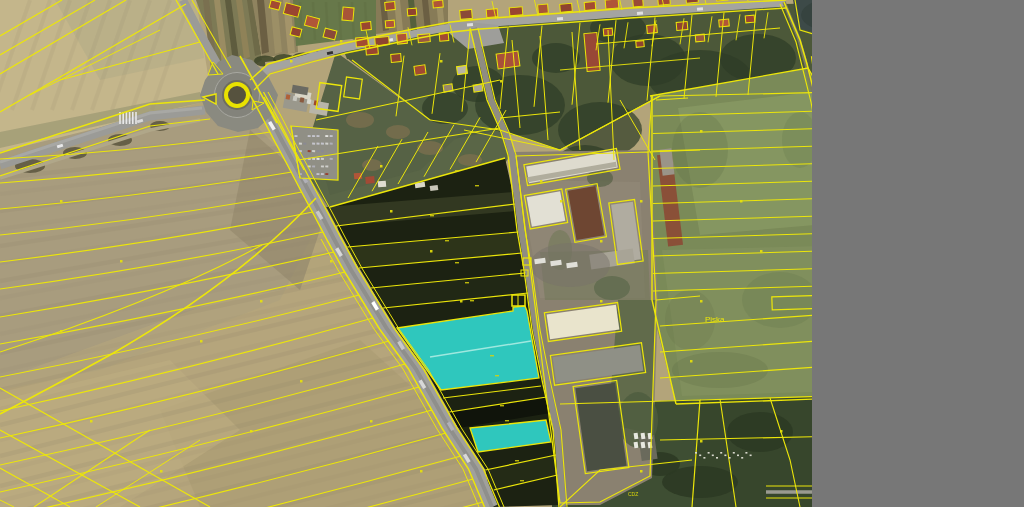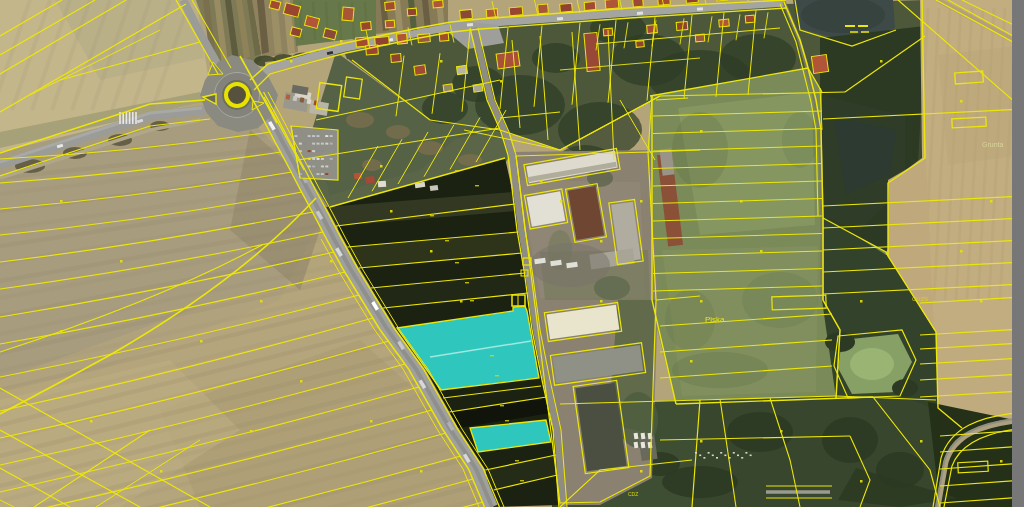--- a/index.html
+++ b/index.html
@@ -1,14 +1,14 @@
 <!DOCTYPE html>
 <html><head><meta charset="utf-8"><style>
 html,body{margin:0;padding:0;background:#777;}
-#wrap{width:1012px;height:507px;overflow:hidden;position:relative;}
+#wrap{width:812px;height:507px;overflow:hidden;position:relative;}
 svg{display:block;}
 </style></head><body>
 <div id="wrap">
     <svg width="1024" height="507" viewBox="0 0 1024 507">
 <rect width="1024" height="507" fill="#b3a47a"></rect>
 <polygon points="0.0,110.0 240.0,110.0 330.0,200.0 280.0,300.0 100.0,370.0 0.0,390.0" fill="#a89c7e" stroke="none" stroke-width="1.2" opacity="1.0"></polygon>
 <polygon points="0.0,380.0 220.0,300.0 400.0,270.0 470.0,430.0 500.0,507.0 0.0,507.0" fill="#b6a67d" stroke="none" stroke-width="1.2" opacity="0.6"></polygon>
 <polygon points="160.0,410.0 360.0,340.0 470.0,440.0 490.0,507.0 200.0,507.0" fill="#aa9b73" stroke="none" stroke-width="1.2" opacity="0.6"></polygon>
 <polygon points="0.0,400.0 170.0,360.0 240.0,430.0 120.0,507.0 0.0,507.0" fill="#bcac80" stroke="none" stroke-width="1.2" opacity="0.7"></polygon>
 <polygon points="250.0,130.0 330.0,200.0 300.0,290.0 230.0,230.0" fill="#978c6f" stroke="none" stroke-width="1.2" opacity="0.8"></polygon>

